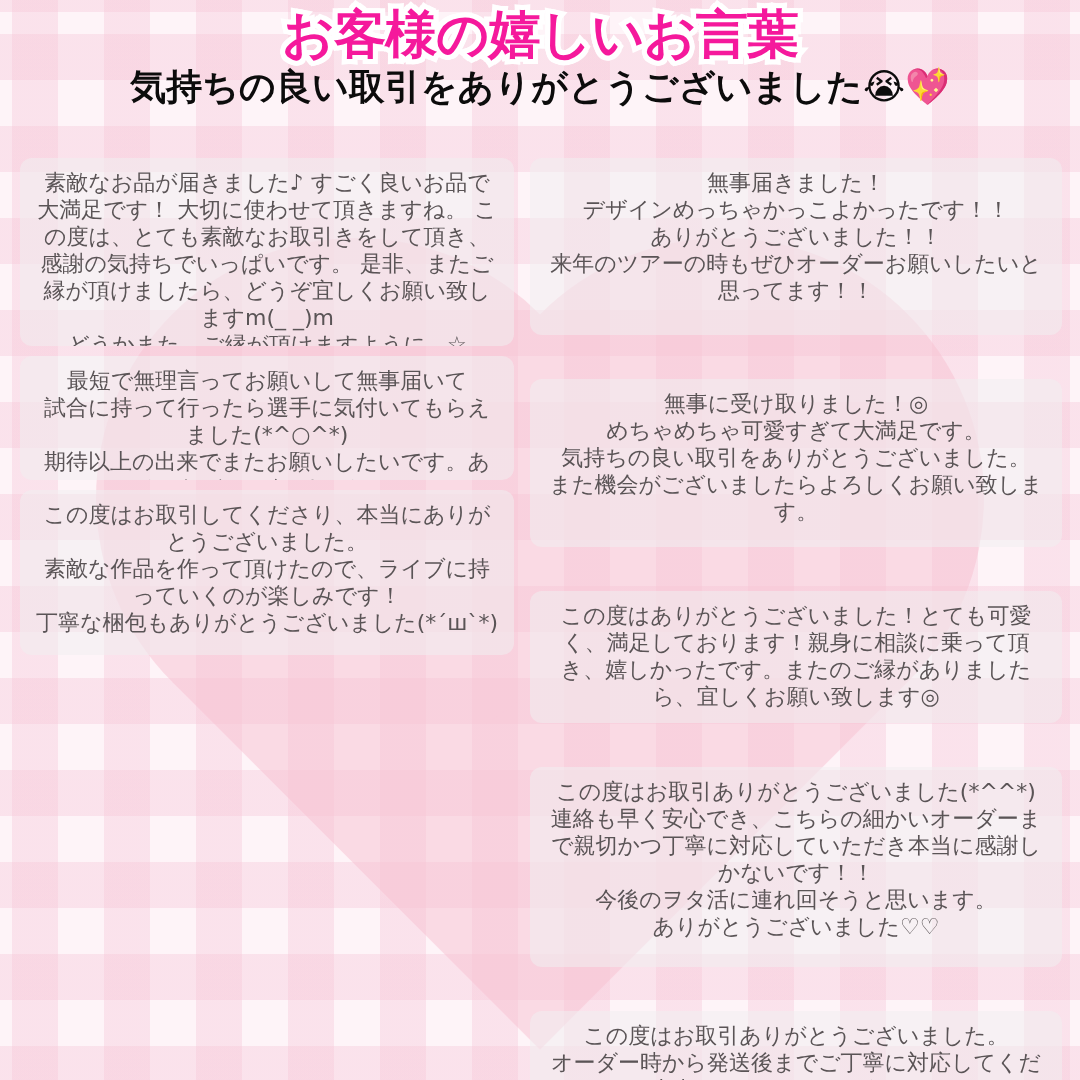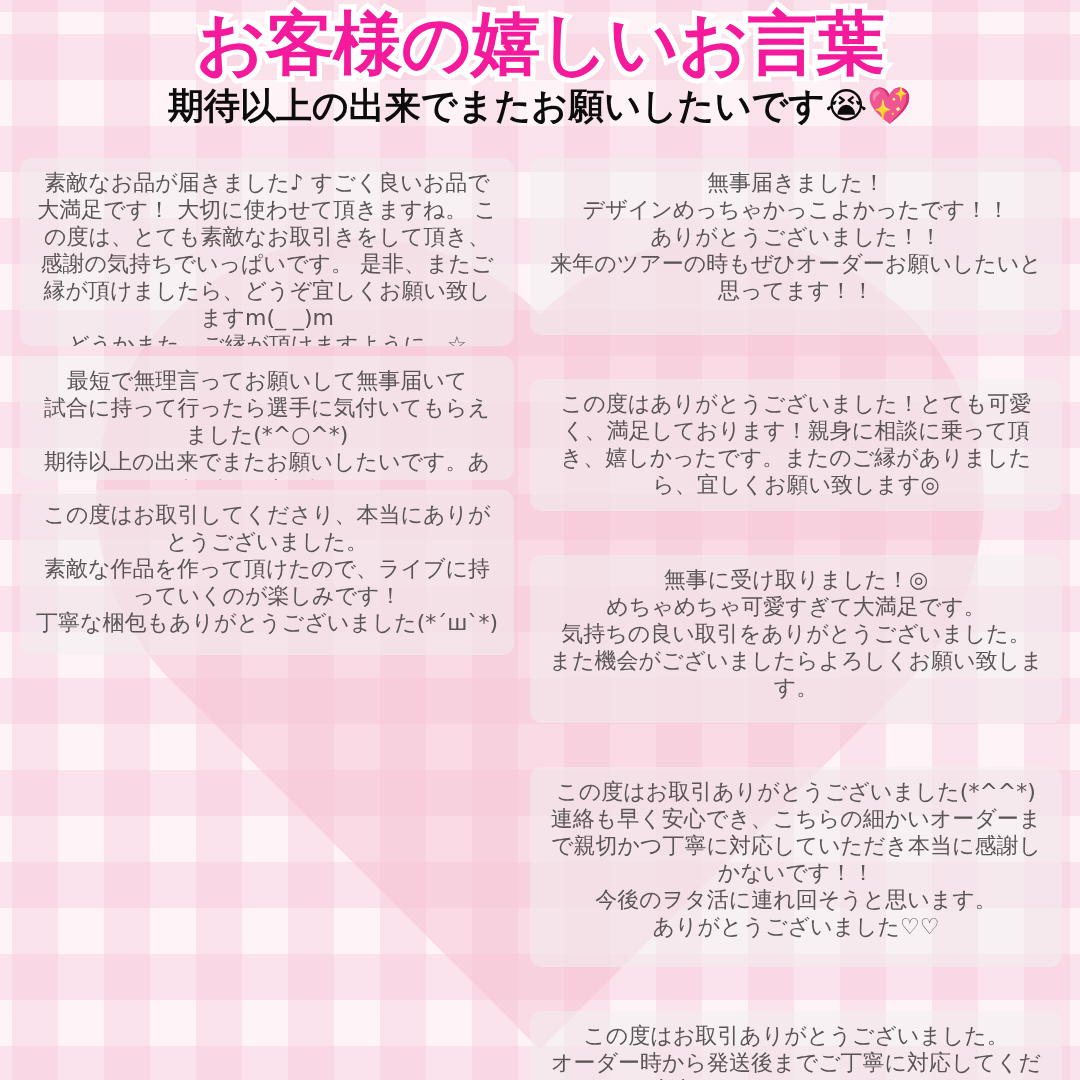--- a/index.html
+++ b/index.html
@@ -14,21 +14,21 @@
       repeating-linear-gradient(0deg,  rgba(246,198,215,0.38) 0 46px, transparent 46px 92px),
       repeating-linear-gradient(90deg, rgba(246,198,215,0.38) 0 46px, transparent 46px 92px);
     background-position:12px 12px,12px 12px;
   }
   
   .heart-svg{position:absolute;left:0;top:0;z-index:1;pointer-events:none;}
   
   .header{position:absolute;left:0;top:0;width:1080px;text-align:center;z-index:3;}
   .title{
     margin:6px 0 0 0;
-    font-size:69px;line-height:1.1;font-weight:800;
+    font-size:52px;line-height:1.1;font-weight:800;
     color:#f5199c;
     -webkit-text-stroke:10px #ffffff;
     paint-order:stroke fill;
     text-shadow:
       -4px -4px 0 #fff, 0 -5px 0 #fff, 4px -4px 0 #fff,
       -5px  0   0 #fff, 5px  0   0 #fff,
       -4px  4px 0 #fff, 0  5px 0 #fff, 4px 4px 0 #fff;
     letter-spacing:-1px;
   }
   .subtitle{
@@ -64,21 +64,21 @@
   <svg class="heart-svg" width="1080" height="1080" viewBox="0 0 1080 1080" aria-hidden="true">
     <g opacity="0.5" fill="#f8c2d2">
       <rect x="280" y="422" width="520" height="520" transform="rotate(45 540 682)"></rect>
       <circle cx="356" cy="498" r="260"></circle>
       <circle cx="724" cy="498" r="260"></circle>
     </g>
   </svg>
 
   <div class="header">
     <h1 class="title">お客様の嬉しいお言葉</h1>
-    <div class="subtitle">期待以上の出来でまたお願いしたいです😭💖</div>
+    <div class="subtitle">気持ちの良い取引をありがとうございました😭💖</div>
   </div>
 
   <div class="cols">
 
     <div class="col col-left">
       <section class="card" style="height:188px">
         <p>素敵なお品が届きました♪ すごく良いお品で大満足です！ 大切に使わせて頂きますね。 この度は、とても素敵なお取引きをして頂き、感謝の気持ちでいっぱいです。 是非、またご縁が頂けましたら、どうぞ宜しくお願い致しますm(_ _)m
 どうかまた、ご縁が頂けますように...☆</p>
       </section>
       <section class="card" style="height:124px">
@@ -93,28 +93,28 @@
       </section>
     </div>
 
     <div class="col col-right">
       <section class="card" style="height:177px">
         <p>無事届きました！
 デザインめっちゃかっこよかったです！！
 ありがとうございました！！
 来年のツアーの時もぜひオーダーお願いしたいと思ってます！！</p>
       </section>
-      <section class="card" style="height:132px">
-        <p>この度はありがとうございました！とても可愛く、満足しております！親身に相談に乗って頂き、嬉しかったです。またのご縁がありましたら、宜しくお願い致します◎</p>
-      </section>
       <section class="card" style="height:168px">
         <p>無事に受け取りました！◎
 めちゃめちゃ可愛すぎて大満足です。
 気持ちの良い取引をありがとうございました。
 また機会がございましたらよろしくお願い致します。</p>
+      </section>
+      <section class="card" style="height:132px">
+        <p>この度はありがとうございました！とても可愛く、満足しております！親身に相談に乗って頂き、嬉しかったです。またのご縁がありましたら、宜しくお願い致します◎</p>
       </section>
       <section class="card" style="height:200px">
         <p>この度はお取引ありがとうございました(*^^*)
 連絡も早く安心でき、こちらの細かいオーダーまで親切かつ丁寧に対応していただき本当に感謝しかないです！！
 今後のヲタ活に連れ回そうと思います。
 ありがとうございました♡♡</p>
       </section>
       <section class="card" style="height:200px">
         <p>この度はお取引ありがとうございました。
 オーダー時から発送後までご丁寧に対応してくださり本当にありがとうございました。

